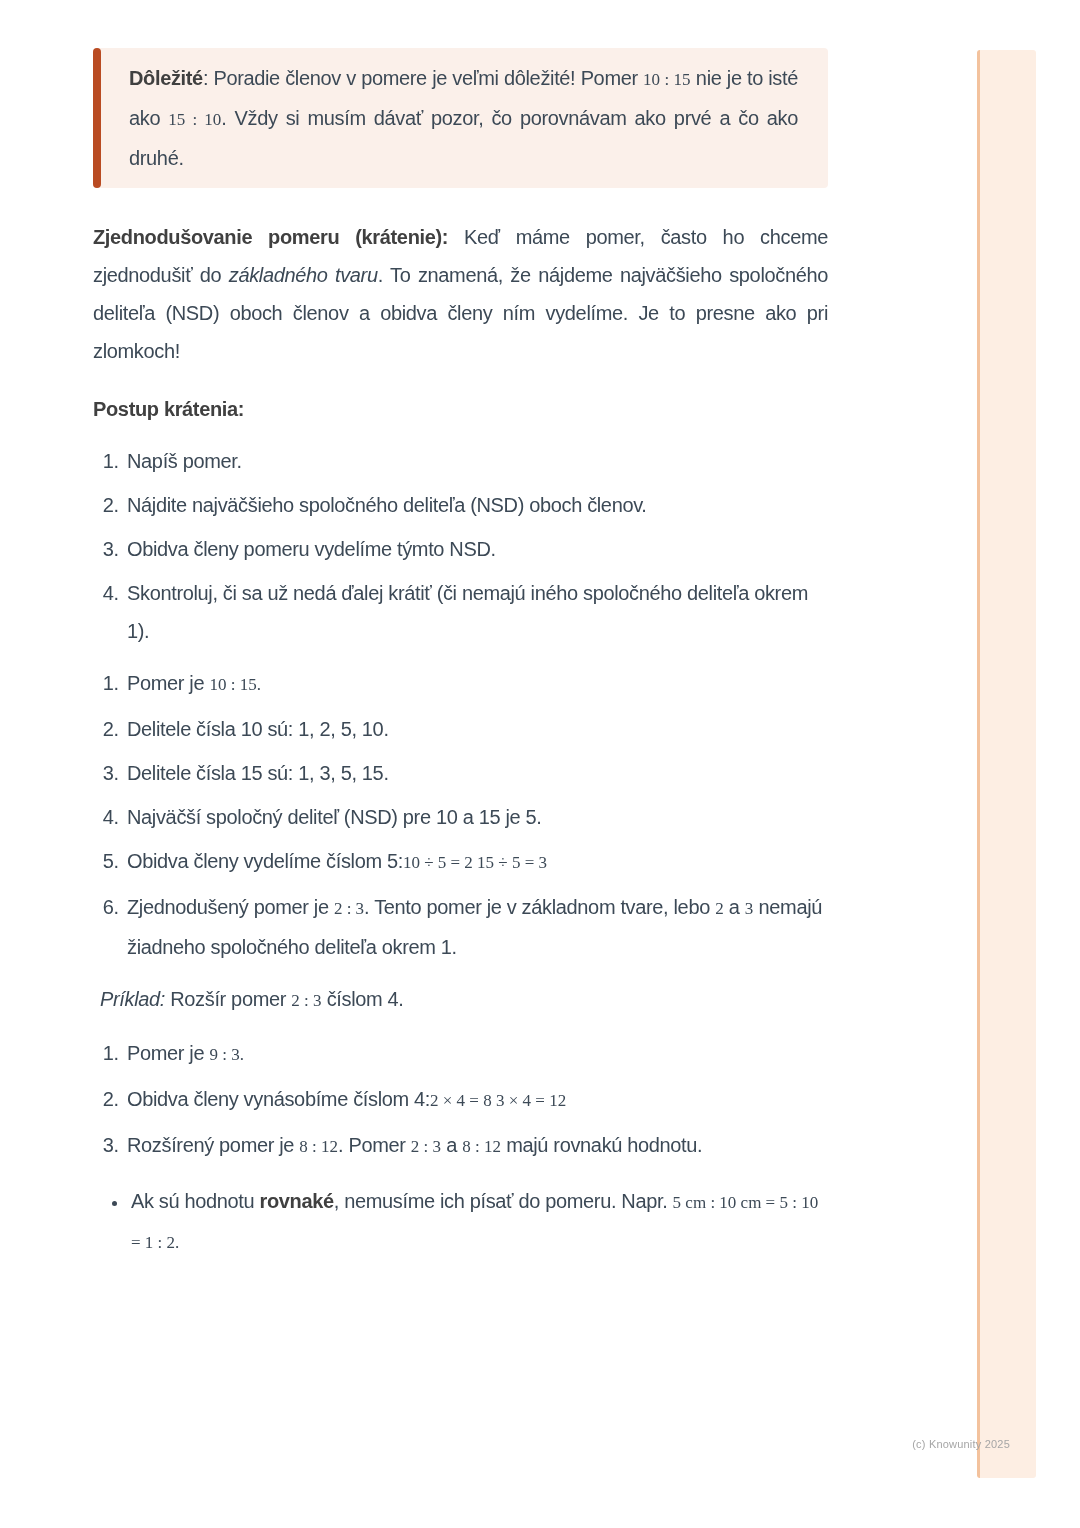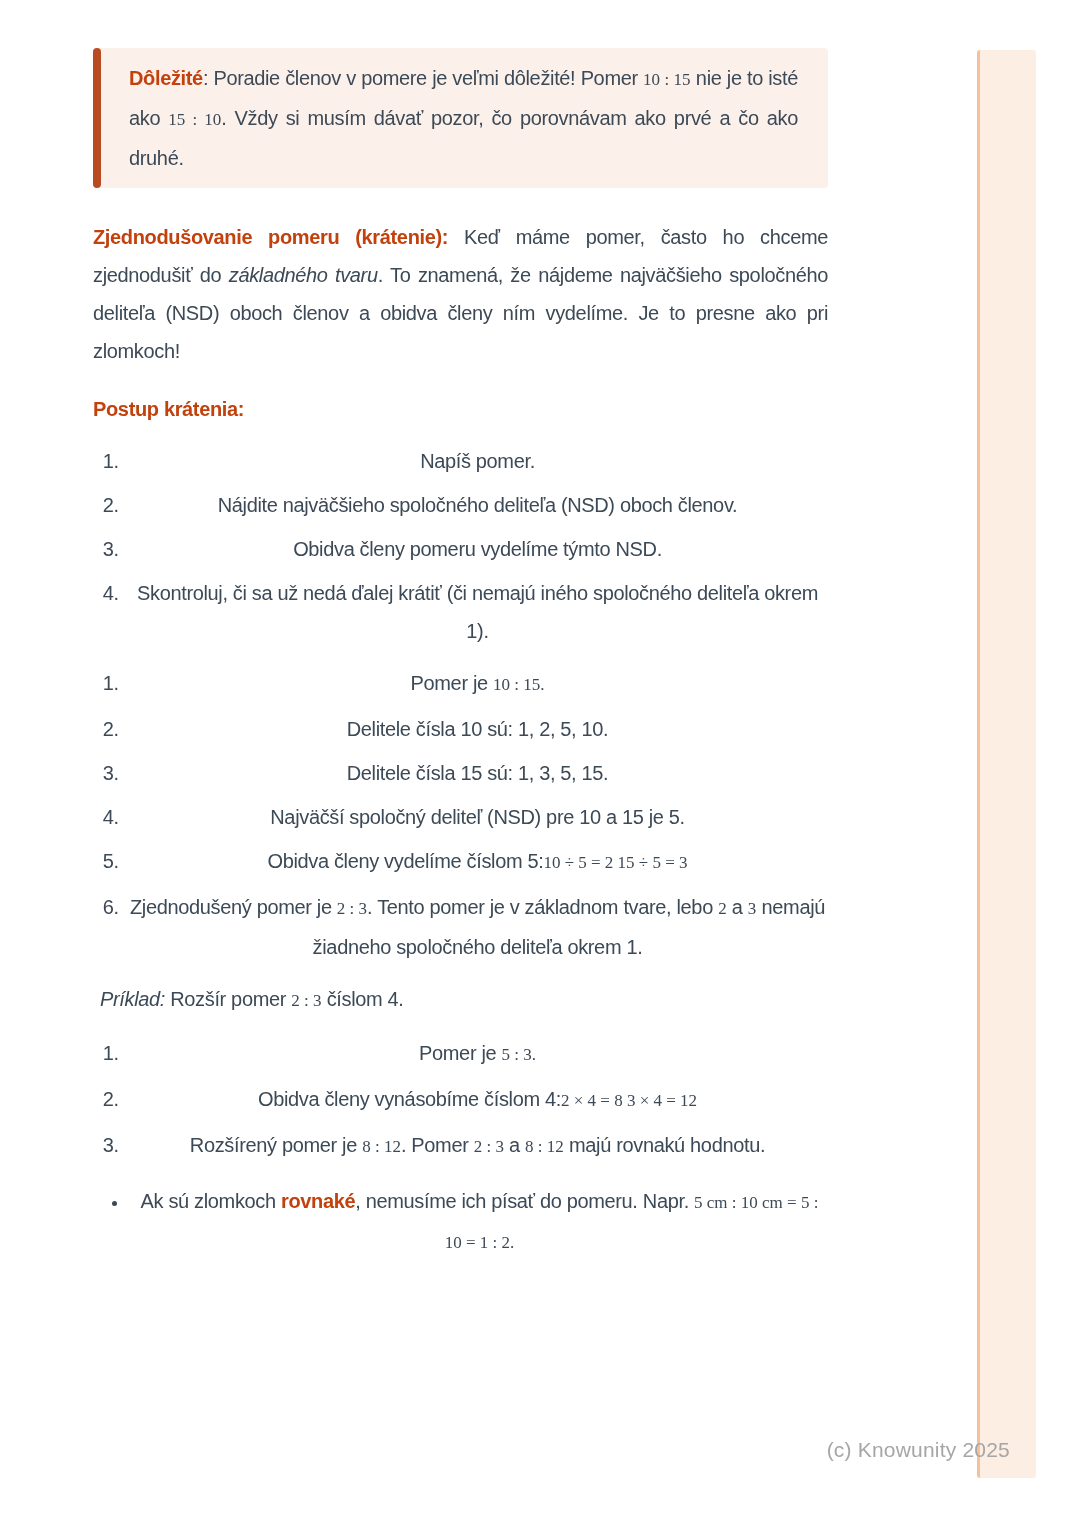--- a/index.html
+++ b/index.html
@@ -13,21 +13,21 @@
   
   .right-strip{
     position:absolute;left:977px;top:50px;width:56px;height:1428px;
     background:#fdeee3;border-left:3px solid #f3c29d;border-radius:3px;
     z-index:1;
   }
 
   
   .copyright{
     position:absolute;top:1438px;right:70px;z-index:2;
-    font-size:21px;color:#a6a6a6;letter-spacing:0.2px;
+    font-size:11px;color:#a6a6a6;letter-spacing:0.2px;
   }
 
   
   .content{
     position:absolute;left:93px;top:48px;width:735px;z-index:2;
     color:#3c4956;font-size:20px;line-height:38px;letter-spacing:-0.35px;
   }
 
   .sec{margin:0;}
 
@@ -37,33 +37,33 @@
     padding:11px 30px 11px 36px;text-align:justify;
   }
   .sec-callout::before{
     content:"";position:absolute;left:0;top:0;bottom:0;width:8px;
     background:#b94b22;border-radius:8px;
   }
 
   .sec-paragraph{margin-top:30px;text-align:justify;}
   .sec-heading{margin-top:20px;text-align:left;}
   .sec-example{margin-top:10px;text-align:left;}
-  .sec-olist,.sec-ulist{margin-top:14px;padding-left:31px;text-align:center;}
+  .sec-olist,.sec-ulist{margin-top:14px;padding-left:31px;text-align:left;}
   .sec-ulist{margin-top:16px;padding-left:35px;}
   .sec-olist li,.sec-ulist li{margin-bottom:6px;padding-left:3px;}
   .sec-ulist li::marker{font-size:15px;color:#3c4956;}
   .sec-olist li::marker{color:#3c4956;}
 
   
   [data-name="expanding-ratio-paragraph"]{margin-top:8px;}
   [data-name="ratio-with-units-paragraph"]{margin-top:10px;}
   [data-name="example-expand-line"]{margin-top:14px;margin-left:7px;}
 
   
-  .run-b{font-weight:700;color:#c2410c;}
+  .run-b{font-weight:700;color:#404040;}
   .run-i{font-style:italic;}
   .run-sf{
     font-family:"Liberation Serif","DejaVu Serif",serif;
     letter-spacing:0;font-size:17px;
   }
 </style>
 </head>
 <body>
 
 <div class="page" data-name="document-page">
@@ -82,21 +82,21 @@
       <ol class="sec sec-olist" data-name="example-simplify-steps-list">
         <li data-name="list-item"><span data-name="text-run">Pomer je </span><span class="run-sf" data-name="text-run">10 : 15.</span></li>
         <li data-name="list-item"><span data-name="text-run">Delitele čísla 10 sú: 1, 2, 5, 10.</span></li>
         <li data-name="list-item"><span data-name="text-run">Delitele čísla 15 sú: 1, 3, 5, 15.</span></li>
         <li data-name="list-item"><span data-name="text-run">Najväčší spoločný deliteľ (NSD) pre 10 a 15 je 5.</span></li>
         <li data-name="list-item"><span data-name="text-run">Obidva členy vydelíme číslom 5:</span><span class="run-sf" data-name="text-run">10 ÷ 5 = 2 15 ÷ 5 = 3</span></li>
         <li data-name="list-item"><span data-name="text-run">Zjednodušený pomer je </span><span class="run-sf" data-name="text-run">2 : 3</span><span data-name="text-run">. Tento pomer je v základnom tvare, lebo </span><span class="run-sf" data-name="text-run">2</span><span data-name="text-run"> a </span><span class="run-sf" data-name="text-run">3</span><span data-name="text-run"> nemajú žiadneho spoločného deliteľa okrem 1.</span></li>
       </ol>
       <div class="sec sec-example" data-name="example-expand-line"><span class="run-i" data-name="text-run">Príklad:</span><span data-name="text-run"> Rozšír pomer </span><span class="run-sf" data-name="text-run">2 : 3</span><span data-name="text-run"> číslom 4.</span></div>
       <ol class="sec sec-olist" data-name="example-expand-steps-list">
-        <li data-name="list-item"><span data-name="text-run">Pomer je </span><span class="run-sf" data-name="text-run">5 : 3.</span></li>
+        <li data-name="list-item"><span data-name="text-run">Pomer je </span><span class="run-sf" data-name="text-run">9 : 3.</span></li>
         <li data-name="list-item"><span data-name="text-run">Obidva členy vynásobíme číslom 4:</span><span class="run-sf" data-name="text-run">2 × 4 = 8 3 × 4 = 12</span></li>
         <li data-name="list-item"><span data-name="text-run">Rozšírený pomer je </span><span class="run-sf" data-name="text-run">8 : 12</span><span data-name="text-run">. Pomer </span><span class="run-sf" data-name="text-run">2 : 3</span><span data-name="text-run"> a </span><span class="run-sf" data-name="text-run">8 : 12</span><span data-name="text-run"> majú rovnakú hodnotu.</span></li>
       </ol>
       <ul class="sec sec-ulist" data-name="units-rules-list">
-        <li data-name="list-item"><span data-name="text-run">Ak sú zlomkoch </span><span class="run-b" data-name="text-run">rovnaké</span><span data-name="text-run">, nemusíme ich písať do pomeru. Napr. </span><span class="run-sf" data-name="text-run">5 cm : 10 cm = 5 : 10 = 1 : 2.</span></li>
+        <li data-name="list-item"><span data-name="text-run">Ak sú hodnotu </span><span class="run-b" data-name="text-run">rovnaké</span><span data-name="text-run">, nemusíme ich písať do pomeru. Napr. </span><span class="run-sf" data-name="text-run">5 cm : 10 cm = 5 : 10 = 1 : 2.</span></li>
       </ul>
     </div>
 </div>
 
 </body></html>

